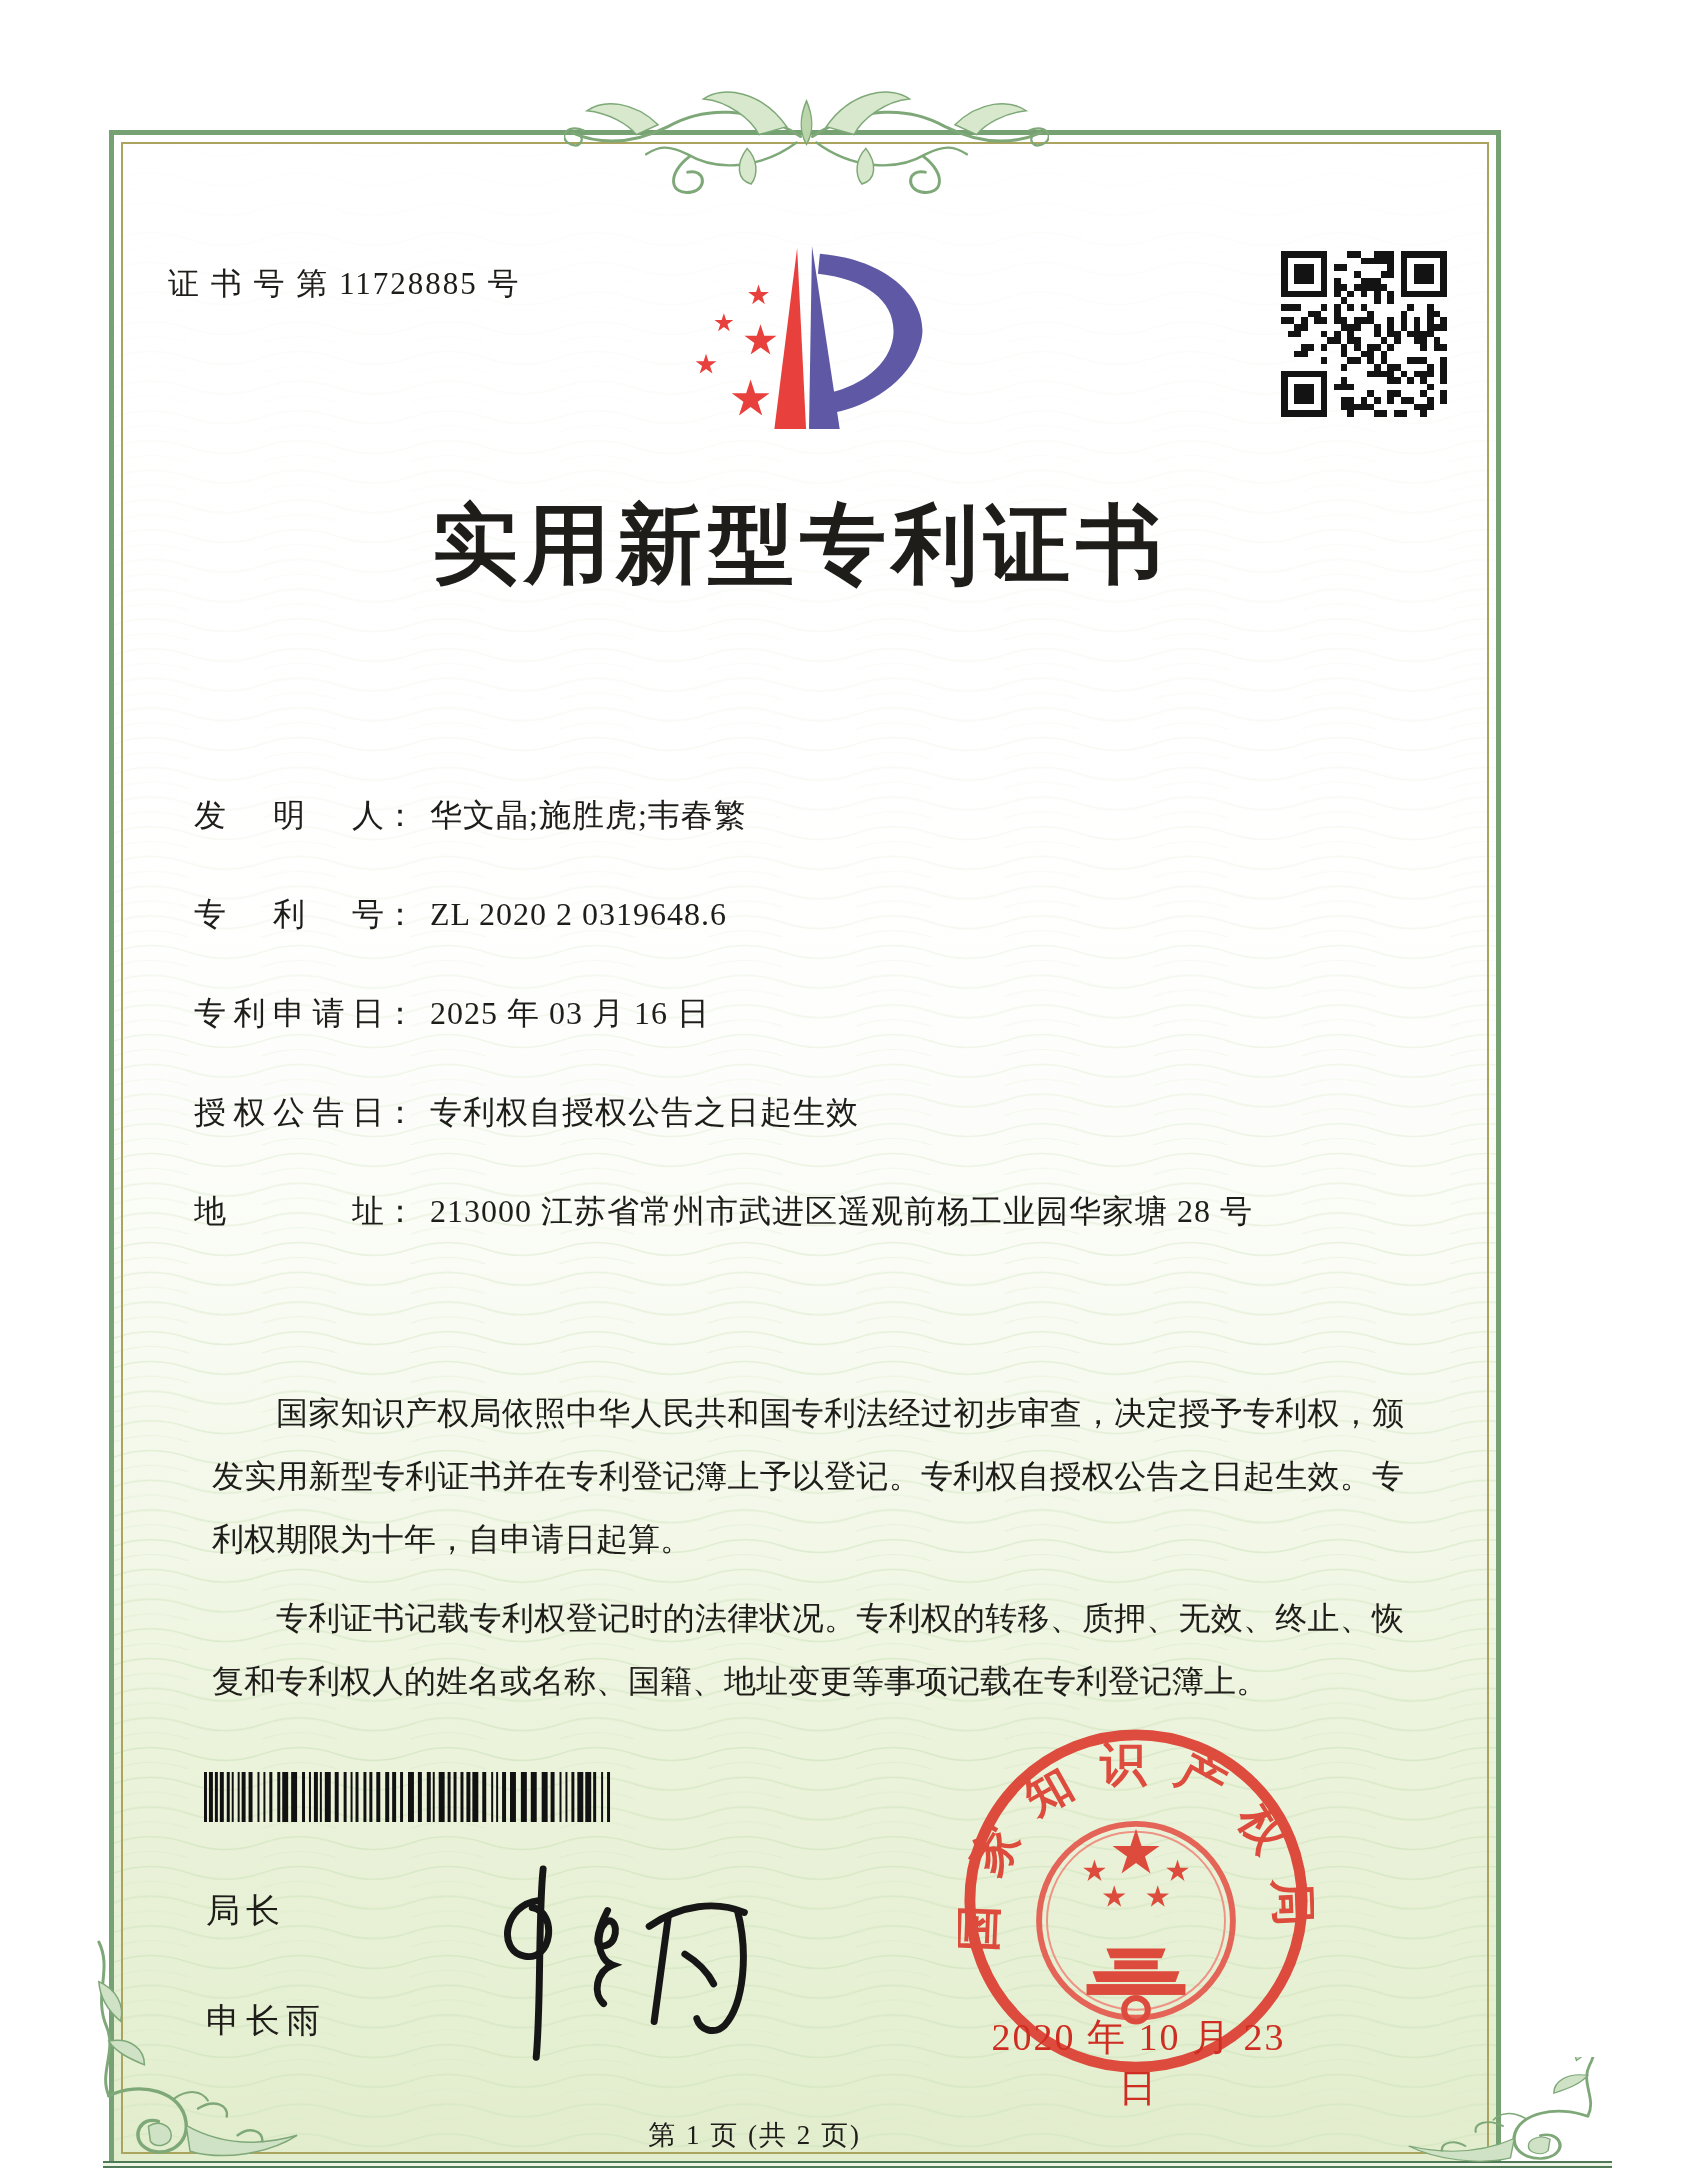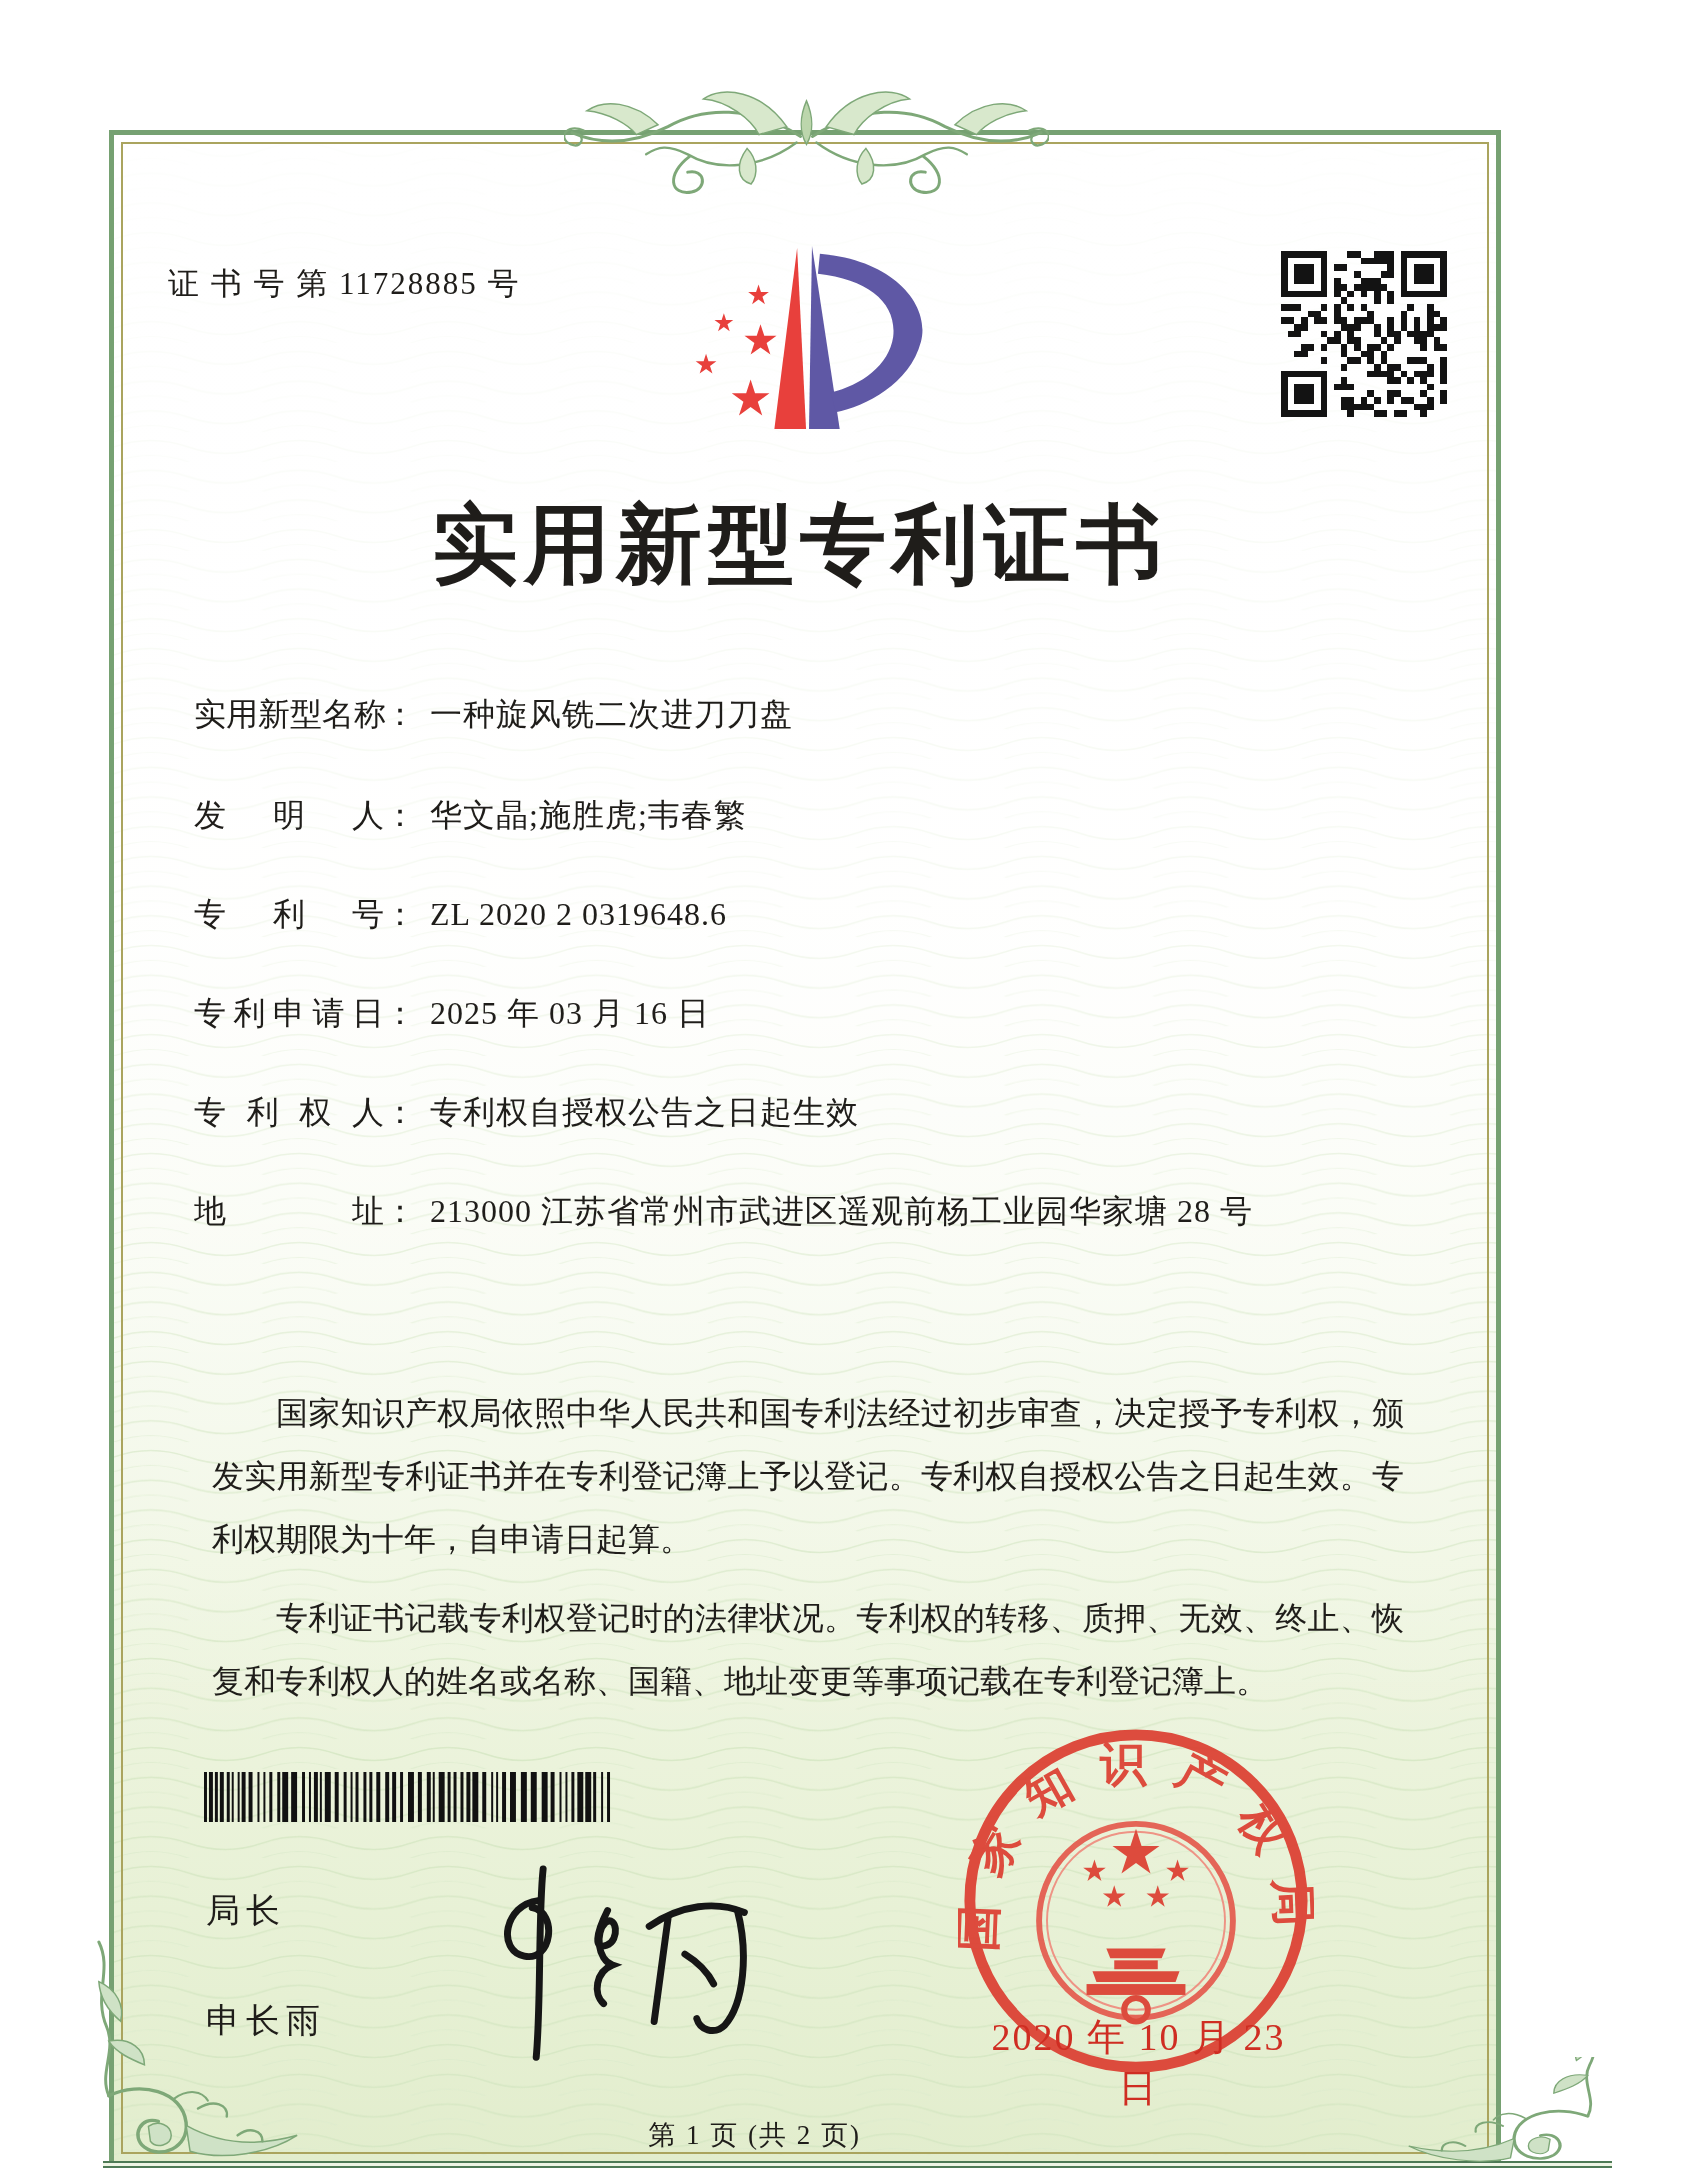--- a/index.html
+++ b/index.html
@@ -395,34 +395,31 @@
       <rect x="10" y="24" width="1" height="1" fill="#131313"></rect>
       <rect x="14" y="24" width="1" height="1" fill="#131313"></rect>
       <rect x="15" y="24" width="1" height="1" fill="#131313"></rect>
       <rect x="17" y="24" width="1" height="1" fill="#131313"></rect>
       <rect x="18" y="24" width="1" height="1" fill="#131313"></rect>
       <rect x="21" y="24" width="1" height="1" fill="#131313"></rect>
     </svg>
 
   <div id="title" class="abs">实用新型专利证书</div>
 
-  <div class="row" style="top:693px">
-    <span class="flabel">实用新型名称</span><span class="colon">：</span><span class="fvalue">一种旋风铣二次进刀刀盘</span>
-  </div>
   <div class="row" style="top:794px">
     <span class="flabel">发明人</span><span class="colon">：</span><span class="fvalue">华文晶;施胜虎;韦春繁</span>
   </div>
   <div class="row" style="top:893px">
     <span class="flabel">专利号</span><span class="colon">：</span><span class="fvalue">ZL 2020 2 0319648.6</span>
   </div>
   <div class="row" style="top:992px">
     <span class="flabel">专利申请日</span><span class="colon">：</span><span class="fvalue">2025 年 03 月 16 日</span>
   </div>
   <div class="row" style="top:1091px">
-    <span class="flabel">专利权人</span><span class="colon">：</span><span class="fvalue">专利权自授权公告之日起生效</span>
+    <span class="flabel">授权公告日</span><span class="colon">：</span><span class="fvalue">专利权自授权公告之日起生效</span>
   </div>
   <div class="row" style="top:1190px">
     <span class="flabel">地址</span><span class="colon">：</span><span class="fvalue">213000  江苏省常州市武进区遥观前杨工业园华家塘 28 号</span>
   </div>
 
 
   <div id="legal" class="abs">
     <p>国家知识产权局依照中华人民共和国专利法经过初步审查，决定授予专利权，颁发实用新型专利证书并在专利登记簿上予以登记。专利权自授权公告之日起生效。专利权期限为十年，自申请日起算。</p>
     <p>专利证书记载专利权登记时的法律状况。专利权的转移、质押、无效、终止、恢复和专利权人的姓名或名称、国籍、地址变更等事项记载在专利登记簿上。</p>
   </div>

